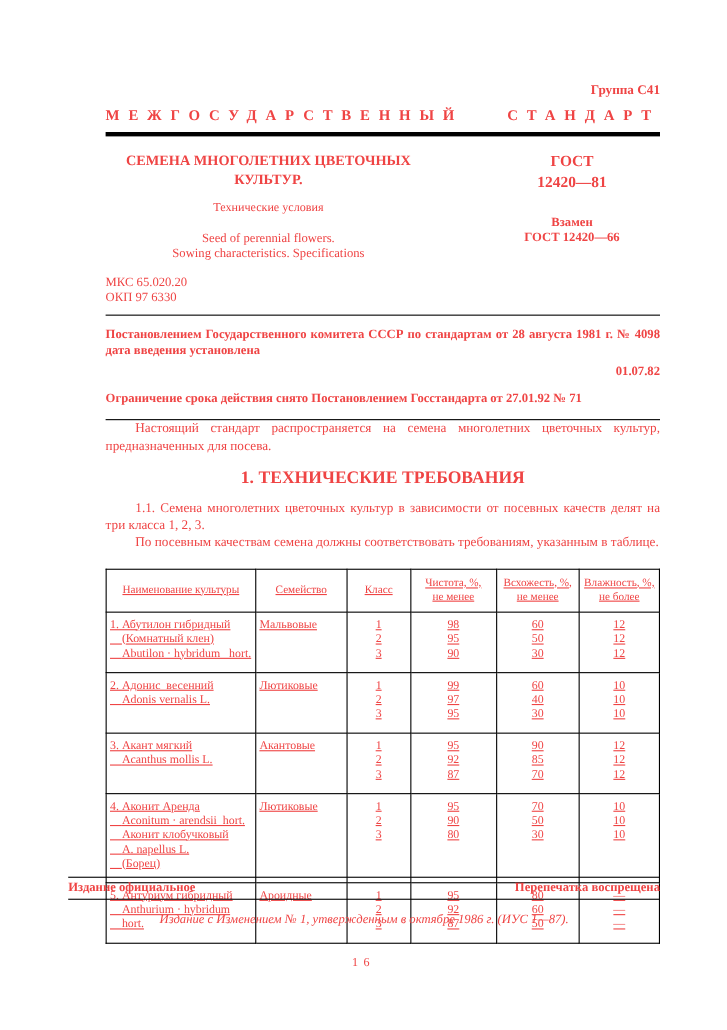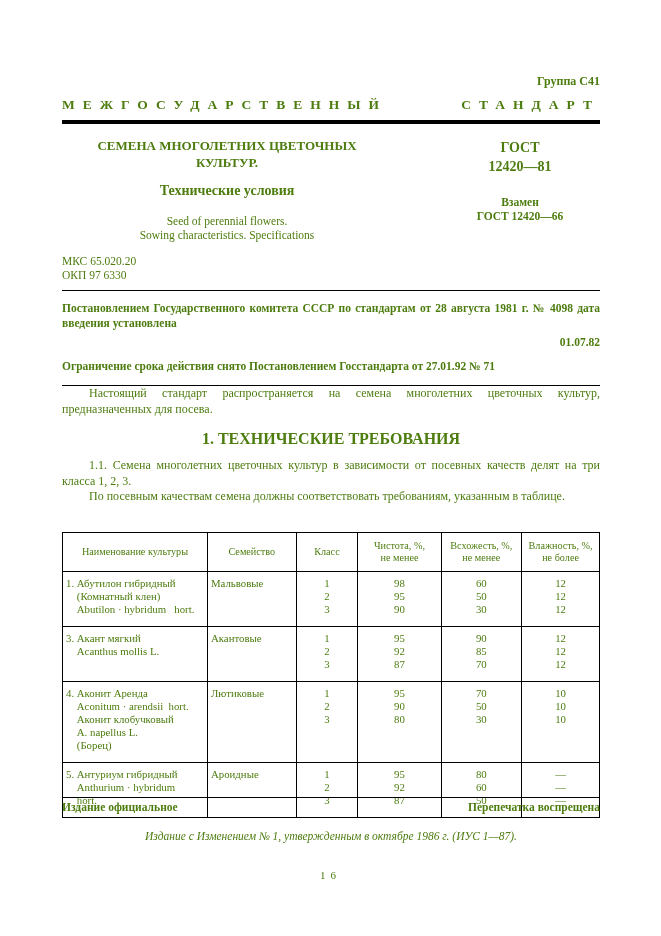--- a/index.html
+++ b/index.html
@@ -1,59 +1,60 @@
 <!DOCTYPE html>
 <html><head>
 <meta charset="utf-8">
 <style>
   * { margin:0; padding:0; box-sizing:border-box; }
   html,body { background:#e8e8e8; }
   .page {
     width:661px; height:936px; background:#ffffff; position:relative;
-    font-family:"Liberation Serif", serif; color:#4d7c0f;
-    margin:0 auto; overflow:hidden;
+    font-family:"Liberation Serif", serif; color:#ef4444;
+    margin:0 auto; overflow:hidden;padding-left:34px;
   }
   .content { padding:74px 61px 0 62px; }
 
   .group-label { text-align:right; font-weight:bold; font-size:12px; }
 
   .std-header {
     display:flex; justify-content:space-between; align-items:baseline;
     font-weight:bold; font-size:13.5px; margin-top:8px;
   }
   .std-header .sp { letter-spacing:8px; white-space:nowrap; }
 
   .rule-thick { height:4px; background:#000; margin-top:7px; }
   .rule-thin  { height:1px; background:#000; }
 
   .title-row { display:flex; margin-top:13px;gap:48px; }
   .title-left { flex:1; text-align:center; padding:0 6px; }
   .title-main { font-weight:bold; font-size:13px; line-height:17px; }
-  .subtitle { font-weight:bold; font-size:14px; margin-top:12px; }
+  .subtitle { font-weight:normal; font-size:11px; margin-top:12px; }
   .title-en { font-size:11.5px; line-height:14px; margin-top:15px; }
   .gost-block { width:160px; text-align:center; }
   .gost-label { font-weight:bold; font-size:14px; line-height:17px; margin-top:2px; }
   .replaces { font-weight:bold; font-size:11.5px; line-height:14px; margin-top:20px; }
 
   .codes { font-size:11.5px; line-height:14px; margin-top:12px; }
 
   .sect-rule1 { margin-top:8px; }
   .decree { font-weight:bold; font-size:11.5px; line-height:15px; margin-top:10px; text-align:justify; }
   .decree-date { font-weight:bold; font-size:11.5px; text-align:right; margin-top:5px; }
   .limitation { font-weight:bold; font-size:11.5px; line-height:15px; margin-top:11px; }
   .sect-rule2 { margin-top:11px; }
 
   .para { font-size:12px; line-height:15.5px; text-align:justify; text-indent:27px; }
   .scope { }
   .section-heading { text-align:center; font-weight:bold; font-size:16px; margin-top:13px; }
   .p11 { margin-top:10px; }
 
   table.std-table {
-    width:100%; border-collapse:collapse; margin-top:27px;
+    width:100%; border-collapse:collapse; margin-top:16px;
     font-size:10.8px;
+    text-decoration:underline;
   }
   table.std-table th, table.std-table td { border:1px solid #000; }
   table.std-table th {
     font-weight:normal; font-size:10.2px; text-align:center; vertical-align:middle;
     padding:7px 2px; white-space:pre-line; line-height:12px;
   }
   table.std-table td {
     vertical-align:top; white-space:pre-wrap; line-height:13px;
     padding:5px 3px 10px 3px;
   }
@@ -163,20 +164,37 @@
 95
 90</td>
           <td class="c-num">60
 50
 30</td>
           <td class="c-num">12
 12
 12</td>
         </tr>
         <tr>
+          <td class="c-name">2. Адонис  весенний
+    Adonis vernalis L.</td>
+          <td class="c-fam">Лютиковые</td>
+          <td class="c-num">1
+2
+3</td>
+          <td class="c-num">99
+97
+95</td>
+          <td class="c-num">60
+40
+30</td>
+          <td class="c-num">10
+10
+10</td>
+        </tr>
+        <tr>
           <td class="c-name">3. Акант мягкий
     Acanthus mollis L.</td>
           <td class="c-fam">Акантовые</td>
           <td class="c-num">1
 2
 3</td>
           <td class="c-num">95
 92
 87</td>
           <td class="c-num">90

